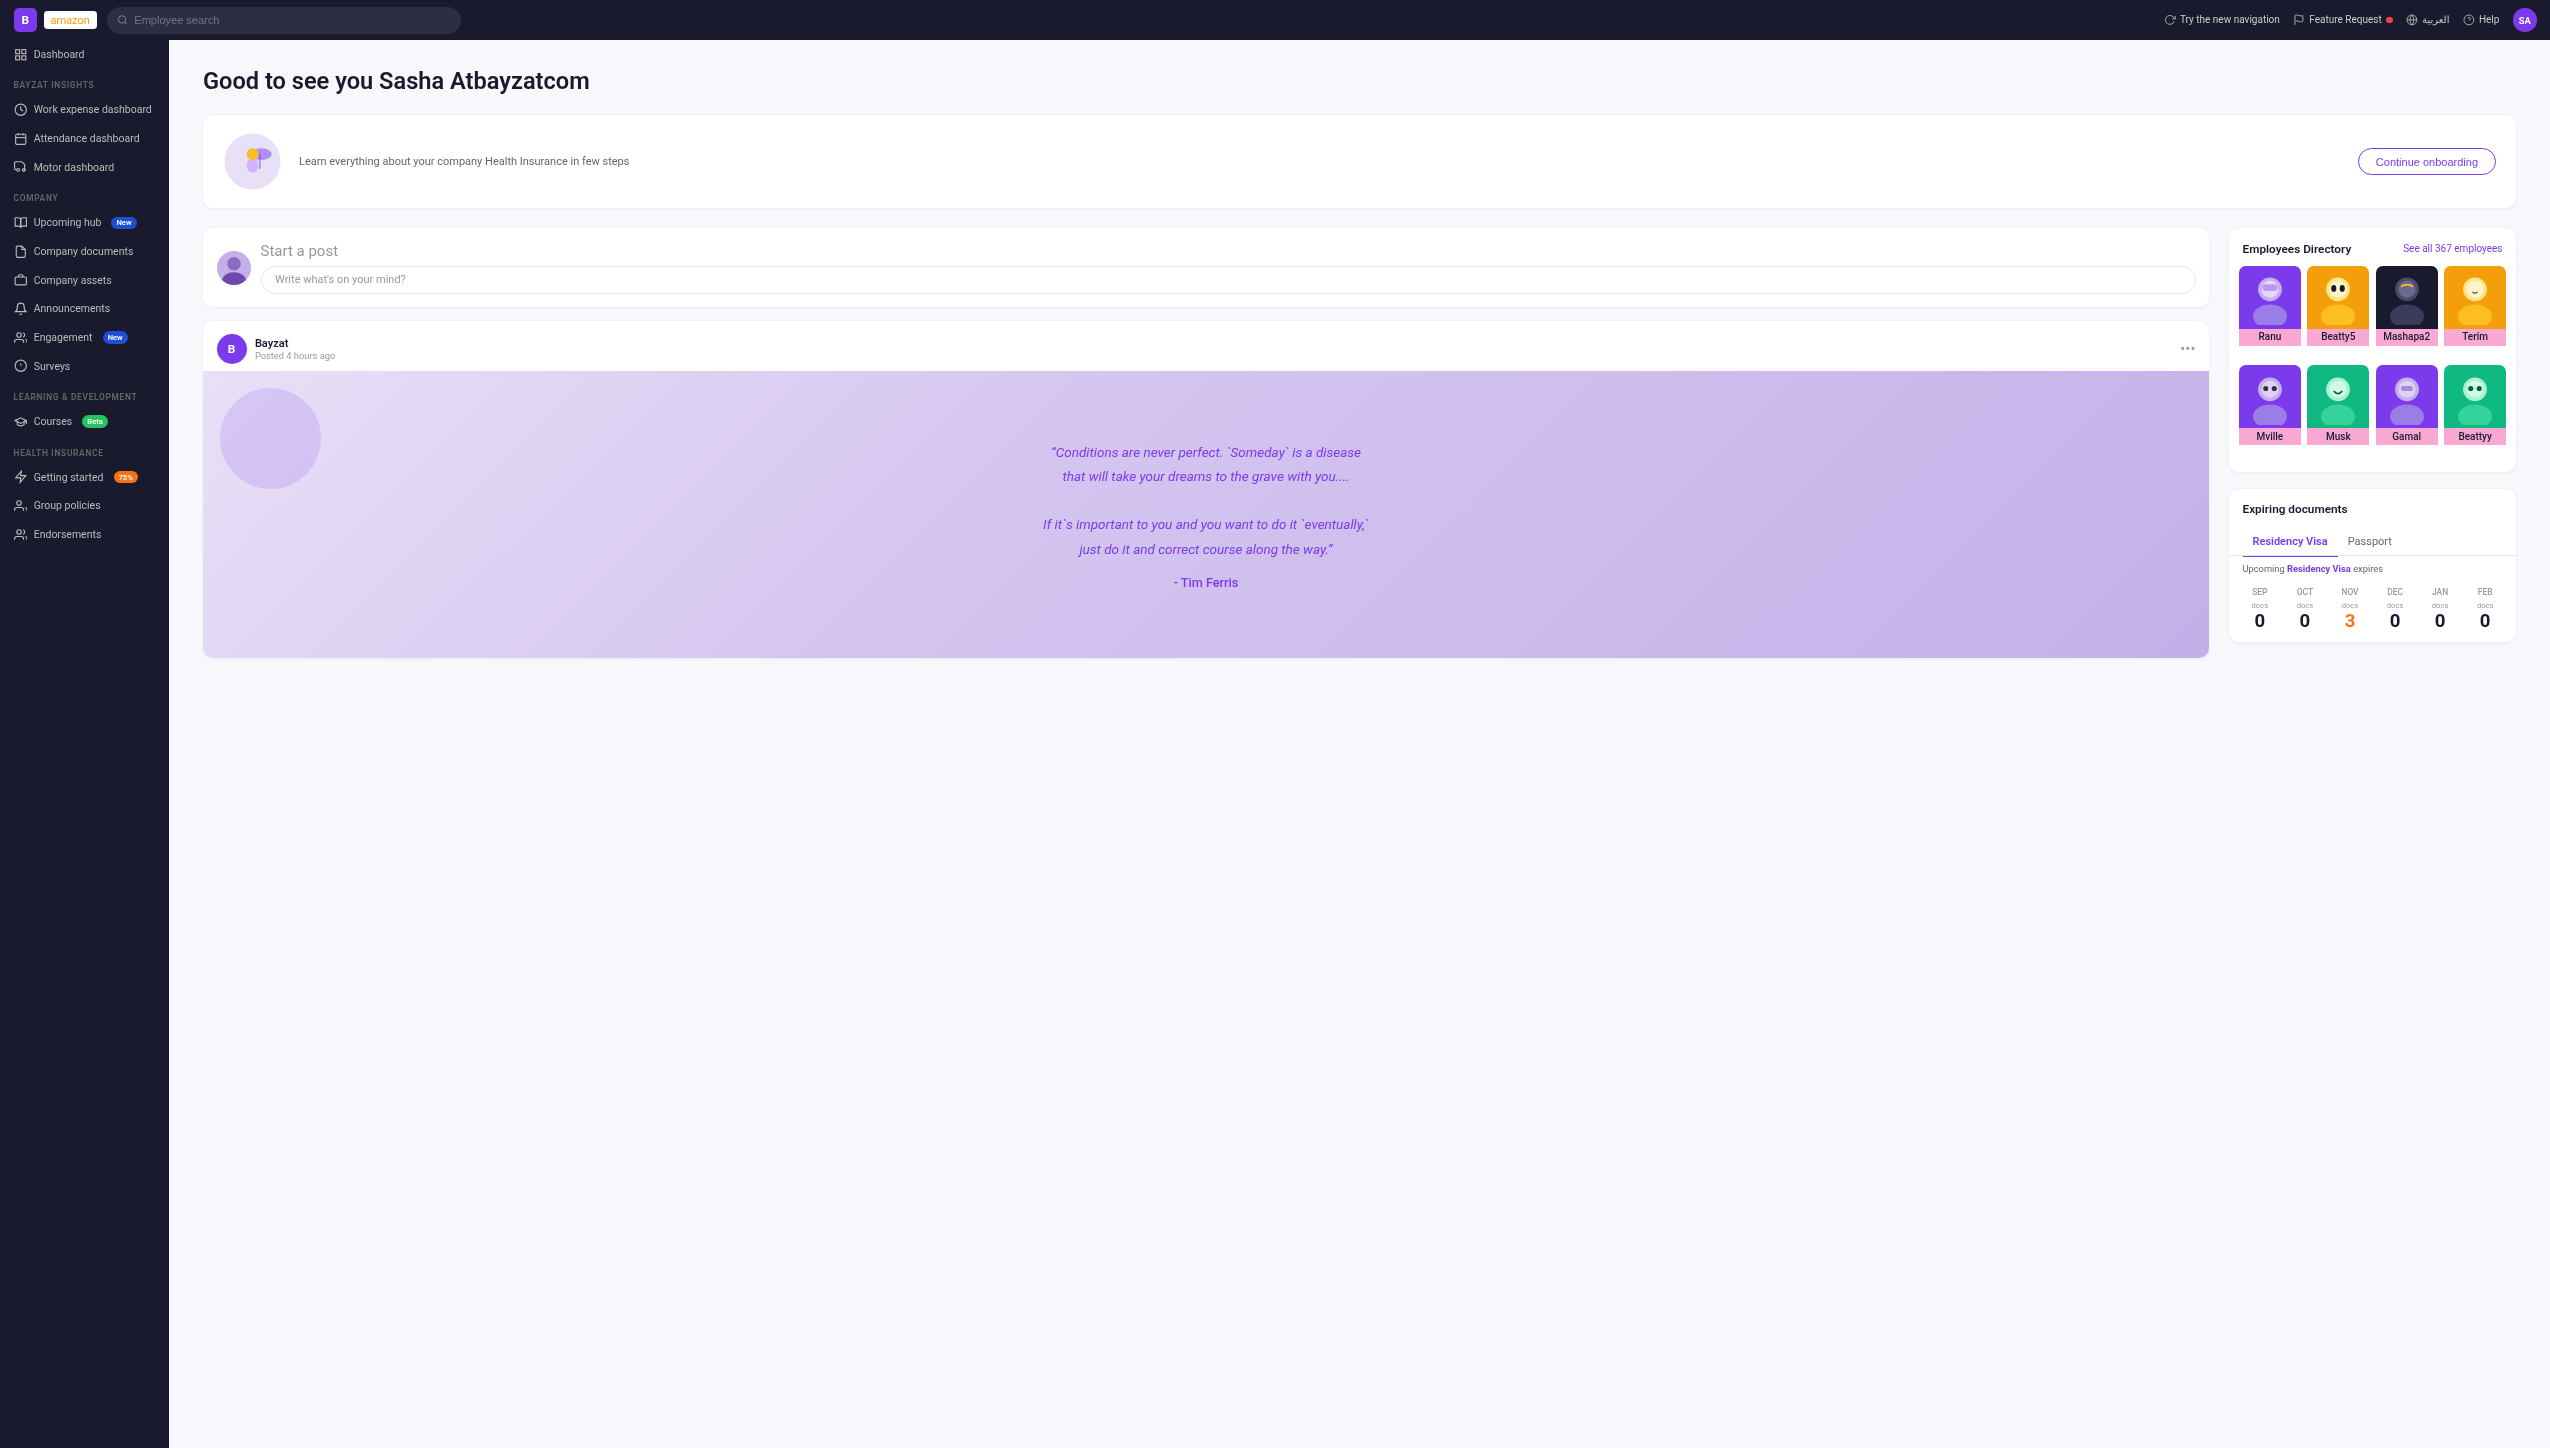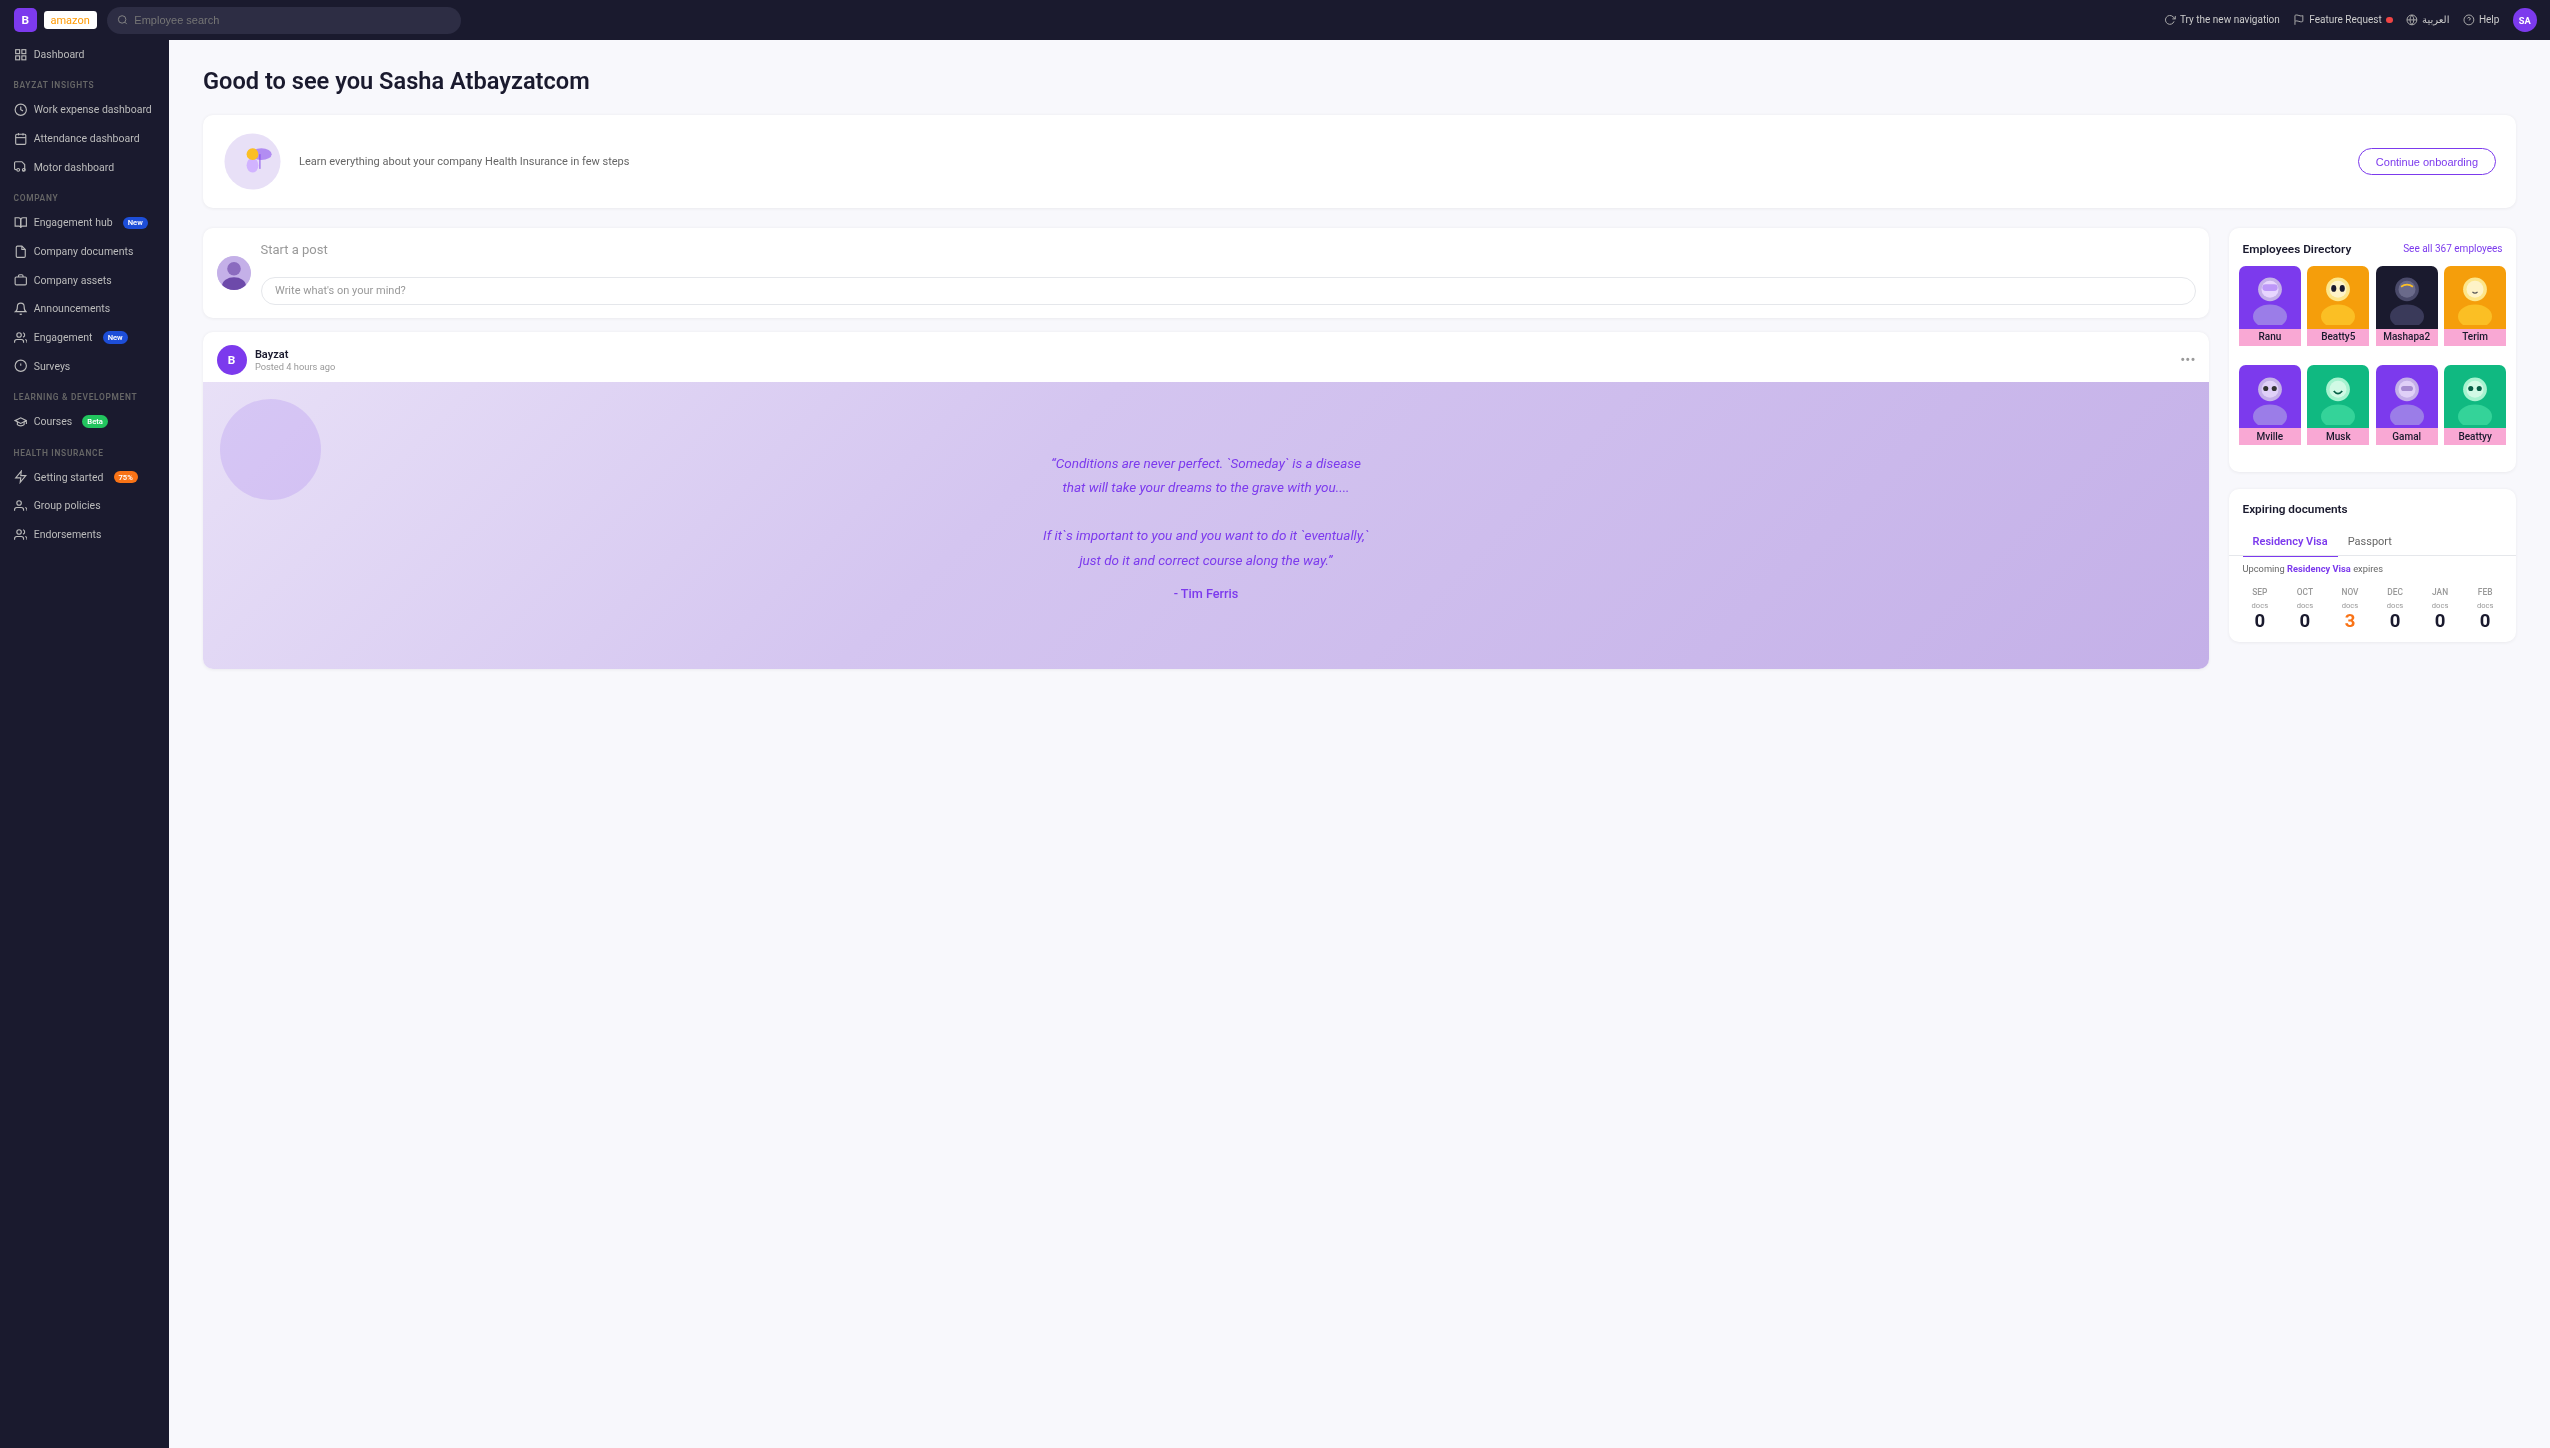--- a/index.html
+++ b/index.html
@@ -193,21 +193,21 @@
         </svg>
       <span>Motor dashboard</span>
     </div>
 
     <div class="sidebar-section-label">COMPANY</div>
     <div class="sidebar-item">
       <svg class="icon-svg" viewBox="0 0 24 24" fill="none" stroke="#bbb" stroke-width="2">
           <path d="M2 3h6a4 4 0 0 1 4 4v14a3 3 0 0 0-3-3H2z"></path>
           <path d="M22 3h-6a4 4 0 0 0-4 4v14a3 3 0 0 1 3-3h7z"></path>
         </svg>
-      <span>Engagement hub</span>
+      <span>Upcoming hub</span>
       <span class="badge badge-purple">New</span>
     </div>
     <div class="sidebar-item">
       <svg class="icon-svg" viewBox="0 0 24 24" fill="none" stroke="#bbb" stroke-width="2">
           <path d="M14 2H6a2 2 0 0 0-2 2v16a2 2 0 0 0 2 2h12a2 2 0 0 0 2-2V8z"></path>
           <polyline points="14 2 14 8 20 8"></polyline>
         </svg>
       <span>Company documents</span>
     </div>
     <div class="sidebar-item">
@@ -307,21 +307,21 @@
 
           <div class="post-composer">
             <div class="composer-avatar">
               <svg viewBox="0 0 40 40" width="34" height="34">
                 <circle cx="20" cy="20" r="20" fill="#c4b0e8"></circle>
                 <circle cx="20" cy="15" r="8" fill="#8b6bbf"></circle>
                 <ellipse cx="20" cy="35" rx="14" ry="10" fill="#6d4aaa"></ellipse>
               </svg>
             </div>
             <div style="flex:1;">
-              <div style="font-size:13px;color:#999;margin-bottom:20px;">Start a post</div>
+              <div style="font-size:15px;color:#999;margin-bottom:6px;">Start a post</div>
               <div class="composer-input">Write what's on your mind?</div>
             </div>
           </div>
 
           <div class="post-card">
             <div class="post-header">
               <div class="post-avatar">B</div>
               <div class="post-meta">
                 <div class="post-meta-name">Bayzat</div>
                 <div class="post-meta-time">Posted 4 hours ago</div>

